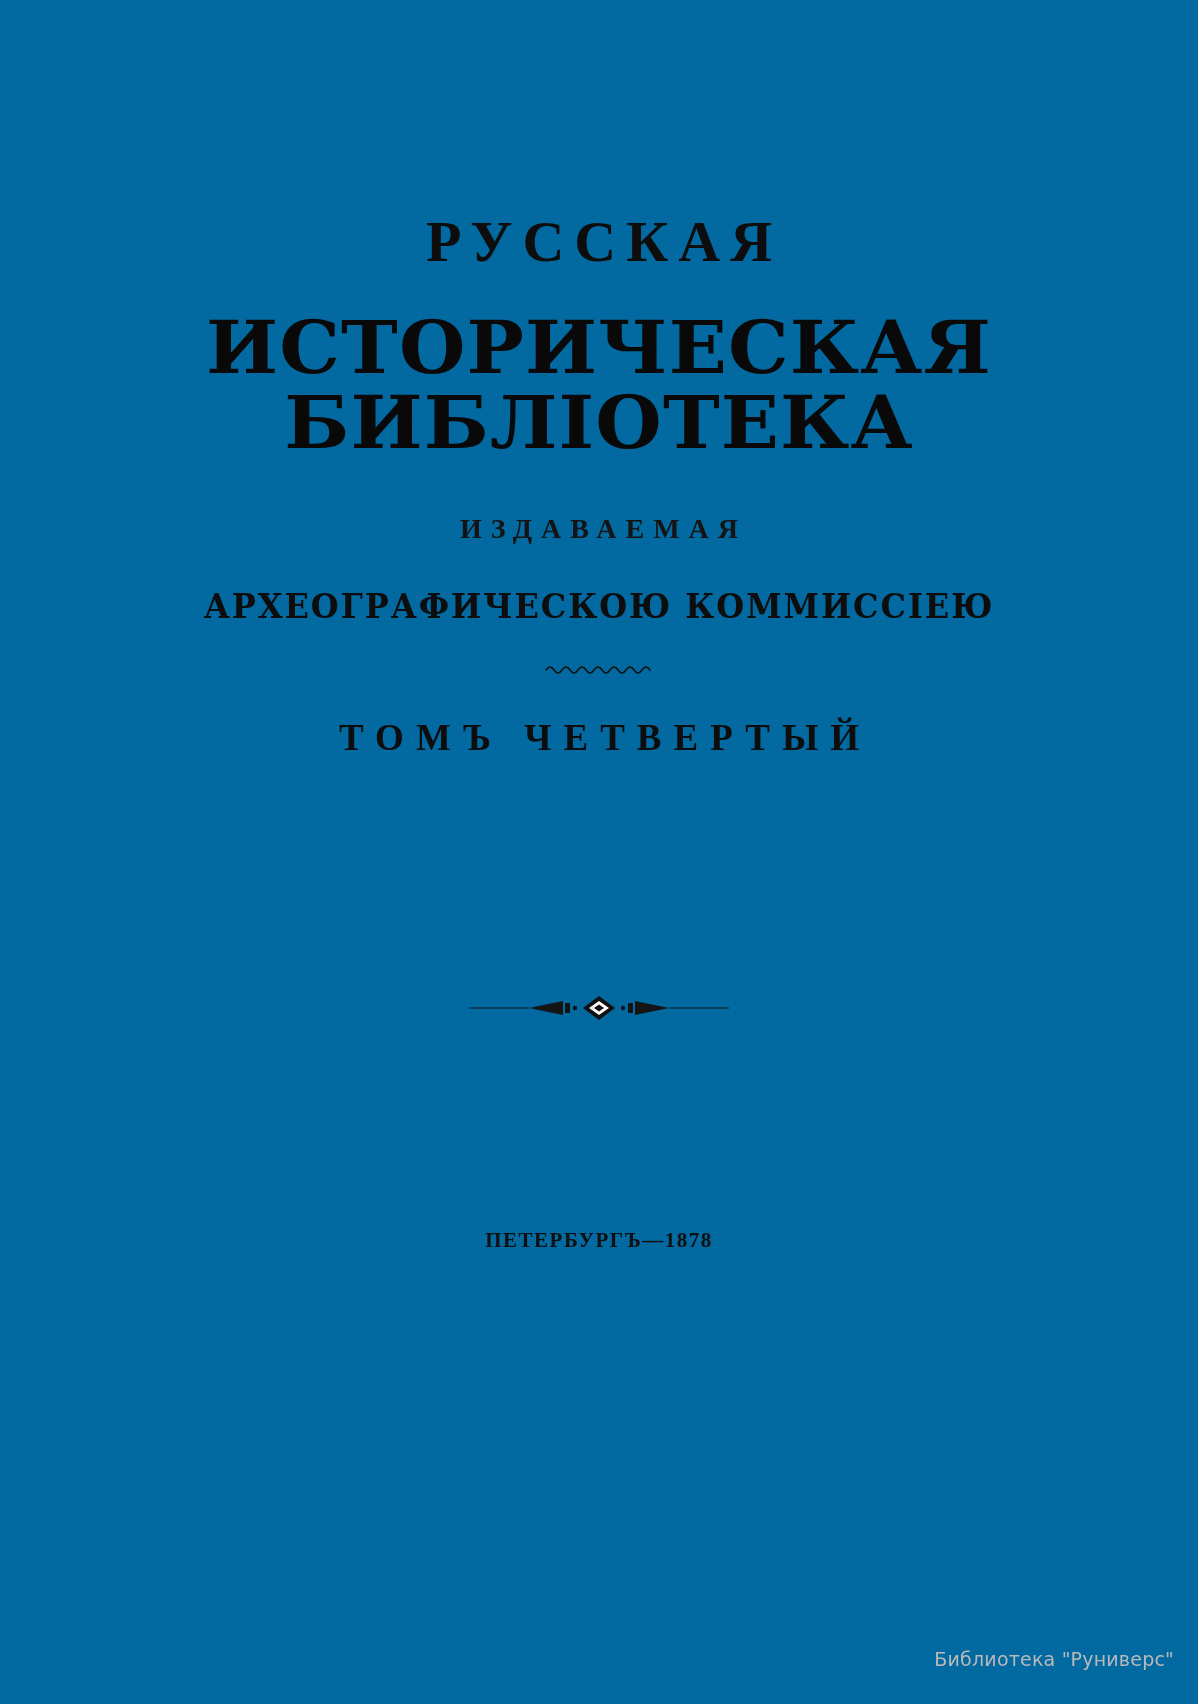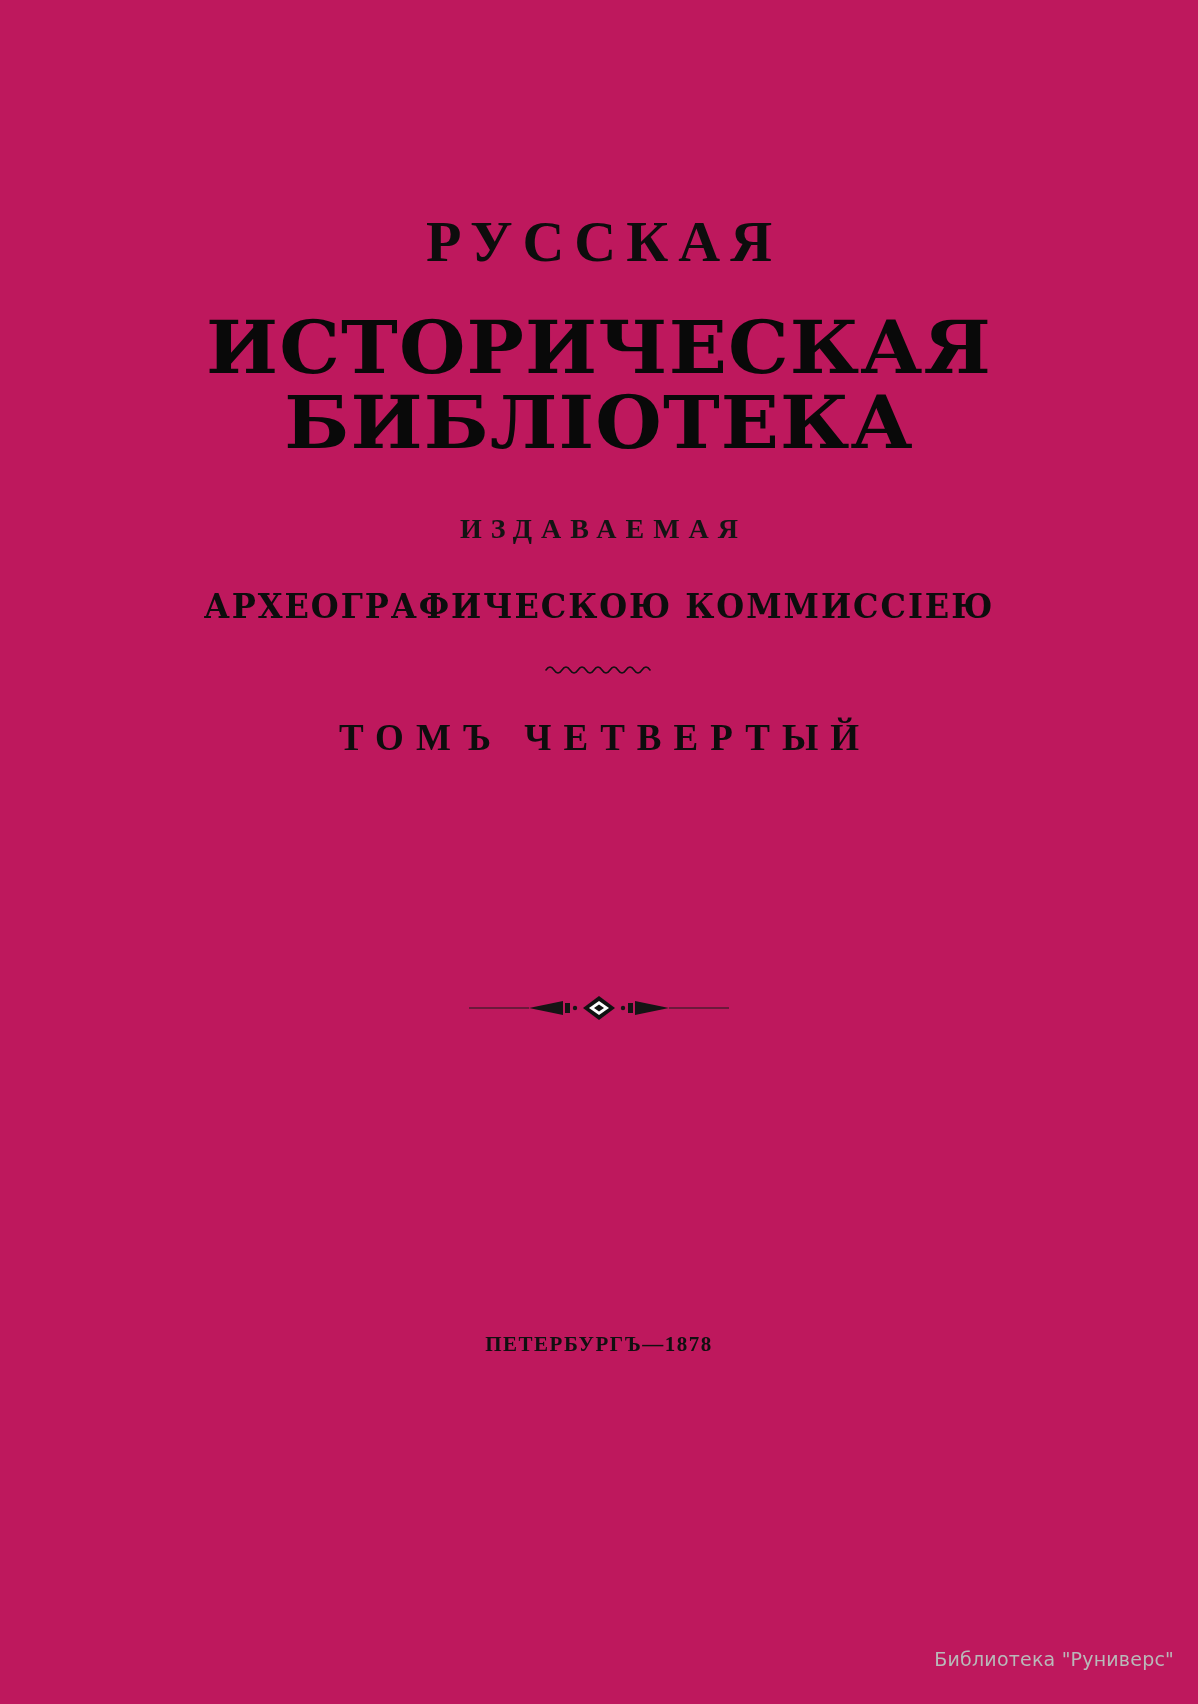--- a/index.html
+++ b/index.html
@@ -13,21 +13,21 @@
     height: 1704px;
     position: relative;
     font-family: "Liberation Serif", "DejaVu Serif", serif;
     color: #111111;
     overflow: hidden;
   }
 
   .page {
     position: absolute;
     inset: 0;
-    background: #be185d;
+    background: #0369a1;
   }
 
   
   .title-block {
     position: absolute;
     left: 0;
     right: 0;
     top: 210px;
     text-align: center;
   }
@@ -101,21 +101,21 @@
     top: 990px;
     text-align: center;
   }
   .ornament svg { display: inline-block; }
 
   
   .imprint {
     position: absolute;
     left: 0;
     right: 0;
-    top: 1332px;
+    top: 1228px;
     text-align: center;
     font-family: "Liberation Serif", "DejaVu Serif", serif;
     font-weight: 700;
     font-size: 21px;
     letter-spacing: 1.5px;
     color: #101010;
   }
 
   
   .watermark {

